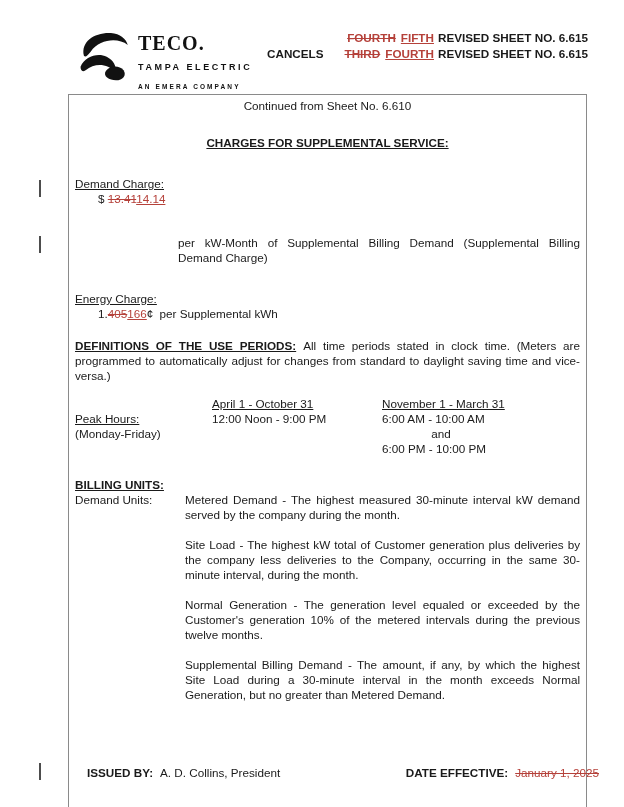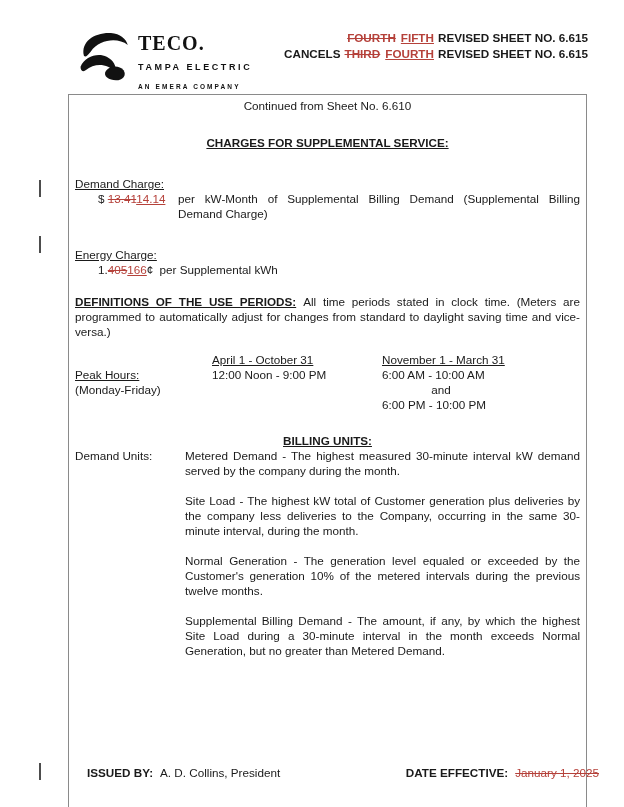--- a/index.html
+++ b/index.html
@@ -23,54 +23,54 @@
 
   .revision {
     position:absolute; right:36px; top:30px; text-align:right;
     font-weight:bold; font-size:11.7px; line-height:15.5px; white-space:nowrap;
   }
   .red { color:#b5413a; }
   .strike { text-decoration:line-through; }
   .underline { text-decoration:underline; }
   .strike.pad { padding-right:5px; }
   .underline.pad { padding-right:4px; }
-  .mr4 { margin-right:4px; }
+  .mr4 { margin-right:21px; }
 
   
   .change-bar { position:absolute; left:39px; width:2px; height:17px; background:#4d4d4d; }
 
   
   .sheet-box {
     position:absolute; left:68px; top:94px; width:519px; height:778px;
     border:1px solid #8a8a8a; box-sizing:border-box; padding:3px 6px 16px 6px;
   }
   .center { text-align:center; }
   .label-ul { text-decoration:underline; }
 
   .title { text-align:center; font-weight:bold; text-decoration:underline; margin-top:22px; }
 
   .charge-label { text-decoration:underline; margin-top:26px; }
   .charge-row { display:flex; margin-top:0; }
   .charge-amt { flex:0 0 103px; padding-left:23px; box-sizing:border-box; white-space:nowrap; }
-  .charge-text { flex:1; text-align:justify; }
+  .charge-text { flex:1; text-align:justify;margin-top:44px; }
 
   .energy-row { padding-left:23px; }
   .energy-gap { margin-right:3px; }
 
   .defs-para { margin-top:17px; text-align:justify; }
   .defs-head { font-weight:bold; text-decoration:underline; margin-right:7px; }
 
   .peak-table { margin-top:13px; display:grid; grid-template-columns:137px 170px auto; }
   .pt-cell { white-space:nowrap; }
   .pt-and { display:block; width:118px; text-align:center; }
 
   .offpeak { margin-top:20px; text-align:justify; }
   .offpeak-label { text-decoration:underline; display:inline-block; width:103px; }
 
-  .billing-head { font-weight:bold; text-decoration:underline; margin-top:21px;text-align:center; }
+  .billing-head { font-weight:bold; text-decoration:underline; margin-top:21px; }
   .bu-row { display:flex; }
   .bu-label { flex:0 0 110px; }
   .bu-def { flex:1; text-align:justify; }
   .bu-def-indent { margin-left:110px; text-align:justify; margin-top:15px; }
 
   .continued-to { position:absolute; left:0; right:0; bottom:16px; text-align:left; }
 
   
   .footer {
     position:absolute; left:75px; top:765px; width:512px;

